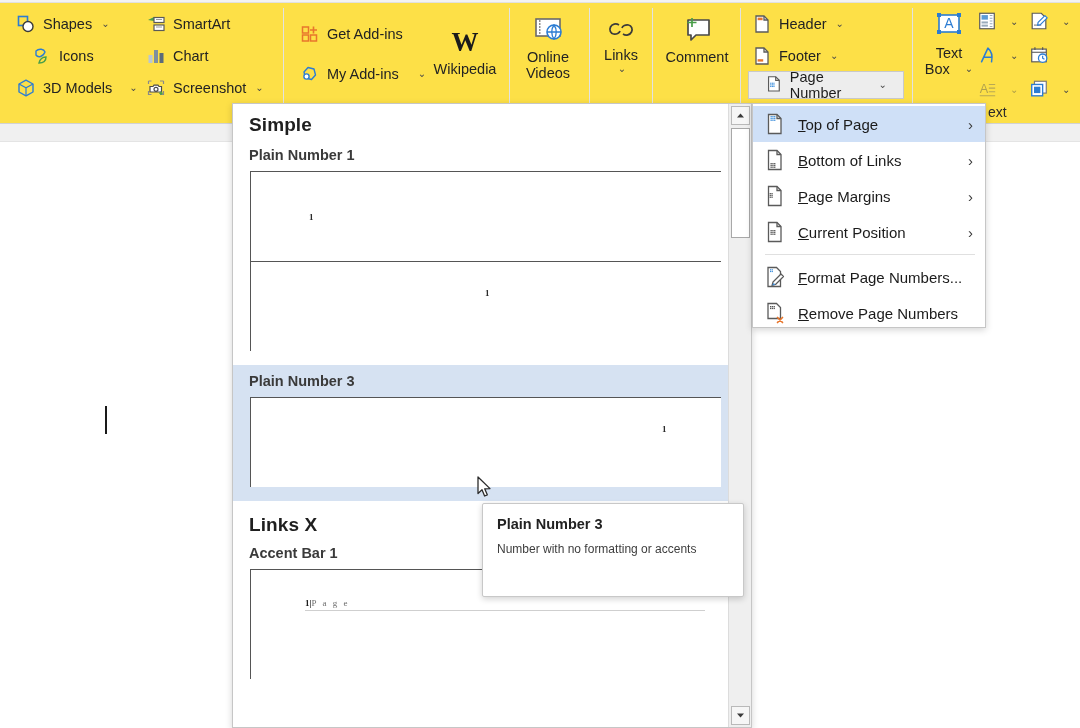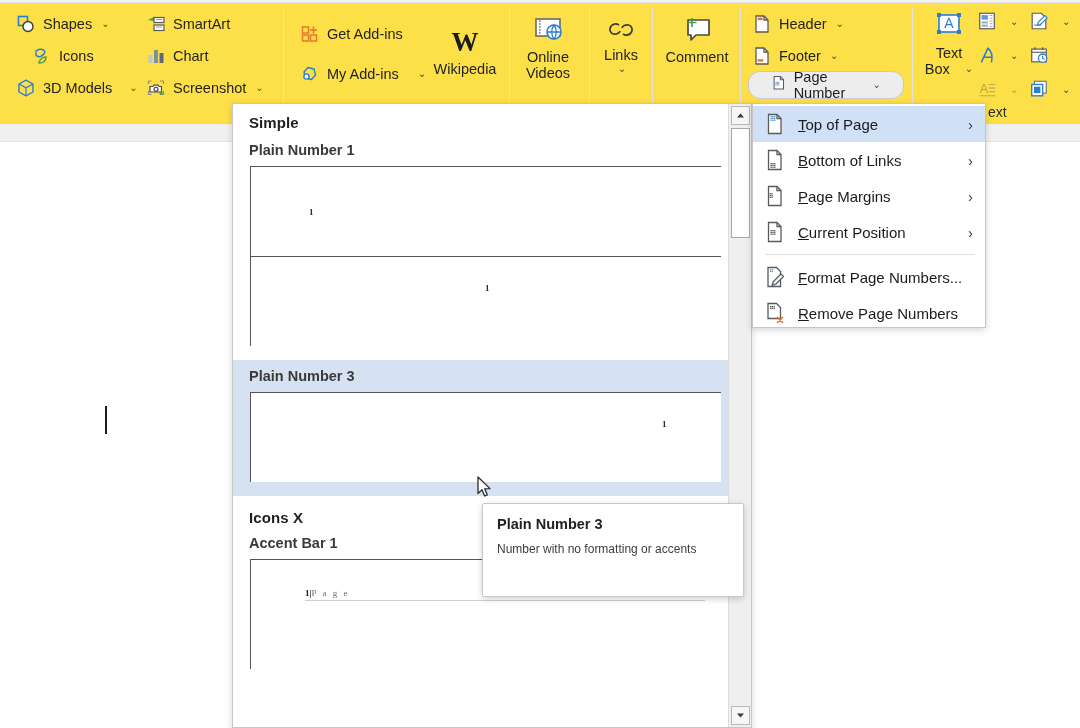--- a/index.html
+++ b/index.html
@@ -39,22 +39,22 @@
   .btn-big {
     position:absolute; display:flex; flex-direction:column; align-items:center;
     width:64px; cursor:default; font-size:14.5px; color:#232323; line-height:16px;
     text-align:center;
   }
   .btn-big .ico { width:32px; height:32px; margin-bottom:3px; }
 
   
   .pn-btn {
     position:absolute; left:748px; top:71px; width:156px; height:28px;
-    background:#ededed; border:1px solid #c9c9c9; border-radius:12px;
-    display:flex; align-items:center; gap:7px; padding:0 22px;
+    background:#ededed; border:1px solid #c9c9c9; border-radius:0;
+    display:flex; align-items:center; gap:7px; padding:0 16px;
     font-size:14.5px; color:#1c1c1c; z-index:6;
   }
 
   
   .doc-strip {
     position:absolute; left:0; top:124px; width:1080px; height:18px;
     background:#f0f0f0; border-bottom:1px solid #e4e4e4;
   }
   .doc-body {
     position:absolute; left:0; top:142px; width:1080px; height:586px;
@@ -67,21 +67,21 @@
 
   
   .gallery {
     position:absolute; left:232px; top:103px; width:520px; height:625px;
     background:#ffffff; border:1px solid #c6c6c6;
     box-shadow: 0 2px 7px rgba(0,0,0,.17);
     overflow:hidden; z-index:10;
   }
   .gal-scroll { position:absolute; left:0; top:0; width:496px; height:625px; }
   .gal-head {
-    font-size:15px; font-weight:bold; color:#1f1f1f;
+    font-size:19px; font-weight:bold; color:#1f1f1f;
     padding:10px 0 0 16px; letter-spacing:.1px;
   }
   .gal-item { position:relative; padding:0 0 0 0; }
   .gal-item.sel { background:#d6e2f2; }
   .gal-title {
     font-size:14.5px; font-weight:bold; color:#3a3a3a;
     padding:11px 0 8px 16px;
   }
   .gal-preview {
     position:relative; margin:0 0 0 17px; width:471px; height:88px;
@@ -472,21 +472,21 @@
         </div>
       </div>
 
       <div class="gal-item sel" style="margin-top:14px; padding-bottom:14px;">
         <div class="gal-title" style="padding-top:8px;">Plain Number 3</div>
         <div class="gal-preview noright" style="height:90px;">
           <span class="pnum" style="left:411px; top:26px;">1</span>
         </div>
       </div>
 
-      <div class="gal-head" style="padding-top:13px;">Icons X</div>
+      <div class="gal-head" style="padding-top:13px;">Links X</div>
 
       <div class="gal-item">
         <div class="gal-title" style="padding-top:9px;">Accent Bar 1</div>
         <div class="gal-preview noright" style="height:110px;">
           <div class="accent-row">
             <div class="accent-text"><b>1</b><b>|</b><span class="accent-sp">P a g e</span></div>
             <div class="accent-rule"></div>
           </div>
         </div>
       </div>

